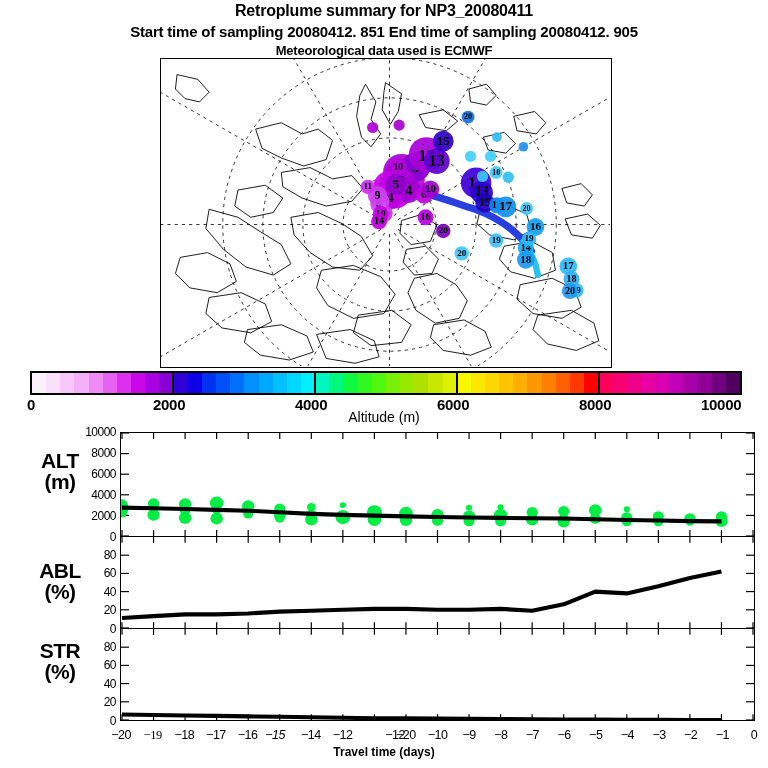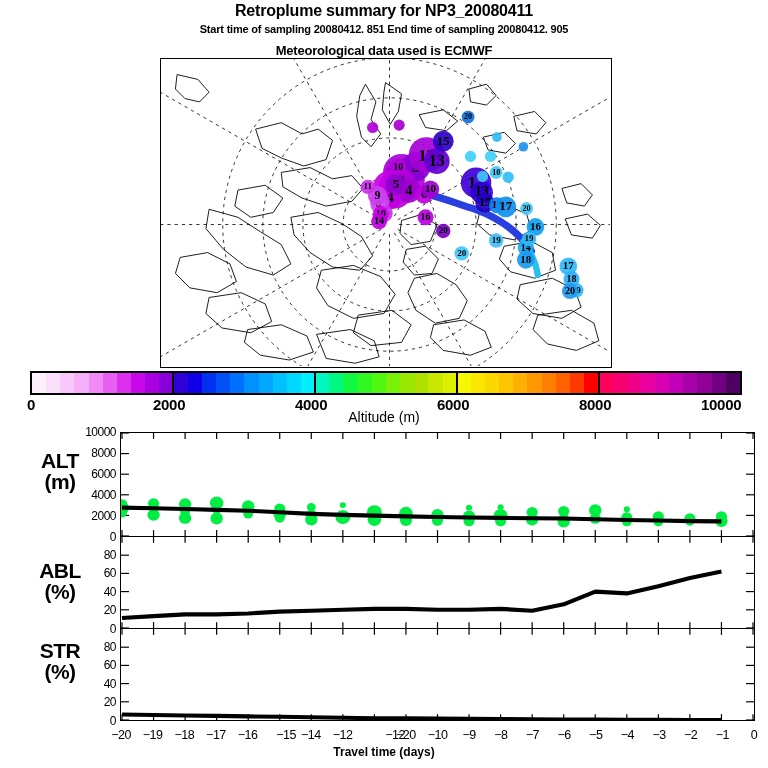--- a/index.html
+++ b/index.html
@@ -4,21 +4,21 @@
 <style>
   html,body{margin:0;padding:0;background:#ffffff;}
   body{width:768px;height:768px;position:relative;overflow:hidden;
        font-family:"Liberation Sans",sans-serif;color:#000;}
   .t{position:absolute;white-space:nowrap;}
 
   
   #title-line1{top:2px;left:0;width:768px;text-align:center;
       font-size:16px;font-weight:bold;letter-spacing:-0.2px;}
   #title-line2{top:23px;left:0;width:768px;text-align:center;
-      font-size:11px;font-weight:bold;letter-spacing:-0.2px;}
+      font-size:15px;font-weight:bold;letter-spacing:-0.2px;}
   #title-line3{top:43px;left:0;width:768px;text-align:center;
       font-size:13px;font-weight:bold;letter-spacing:-0.2px;}
 
   
   #map-panel{position:absolute;left:160px;top:58px;width:452px;height:310px;
       border:1.5px solid #000;background:#fff;overflow:hidden;box-sizing:border-box;}
   #map-panel svg{display:block;}
 
   
   #colorbar-wrap{position:absolute;left:30px;top:371px;width:712px;height:24px;
@@ -621,25 +621,25 @@
     <div class="ytick ytick-pc" style="top: 566.2px;">60</div>
     <div class="ytick ytick-pc" style="top: 547.6px;">80</div>
     <div class="ytick ytick-pc" style="top: 714px;">0</div>
     <div class="ytick ytick-pc" style="top: 695.4px;">20</div>
     <div class="ytick ytick-pc" style="top: 676.8px;">40</div>
     <div class="ytick ytick-pc" style="top: 658.2px;">60</div>
     <div class="ytick ytick-pc" style="top: 639.6px;">80</div>
   </div>
 <div id="xticks-host">
     <div class="xtick" style="left: 106px;">−20</div>
-    <div class="xtick" style="left: 137.65px;">−19</div>
+    <div class="xtick" style="left: 137.65px; font-family: Liberation Serif, serif;">−19</div>
     <div class="xtick" style="left: 169.3px;">−18</div>
     <div class="xtick" style="left: 200.95px;">−17</div>
     <div class="xtick" style="left: 232.6px;">−16</div>
-    <div class="xtick" style="left: 271px;">−15</div>
+    <div class="xtick" style="left: 260px; font-style: italic;">−15</div>
     <div class="xtick" style="left: 295.9px;">−14</div>
     <div class="xtick" style="left: 327.55px;">−12</div>
     <div class="xtick" style="left: 380px;">−12</div>
     <div class="xtick" style="left: 390.85px;">−20</div>
     <div class="xtick" style="left: 422.5px;">−10</div>
     <div class="xtick" style="left: 454.15px;">−9</div>
     <div class="xtick" style="left: 485.8px;">−8</div>
     <div class="xtick" style="left: 517.45px;">−7</div>
     <div class="xtick" style="left: 549.1px;">−6</div>
     <div class="xtick" style="left: 580.75px;">−5</div>

